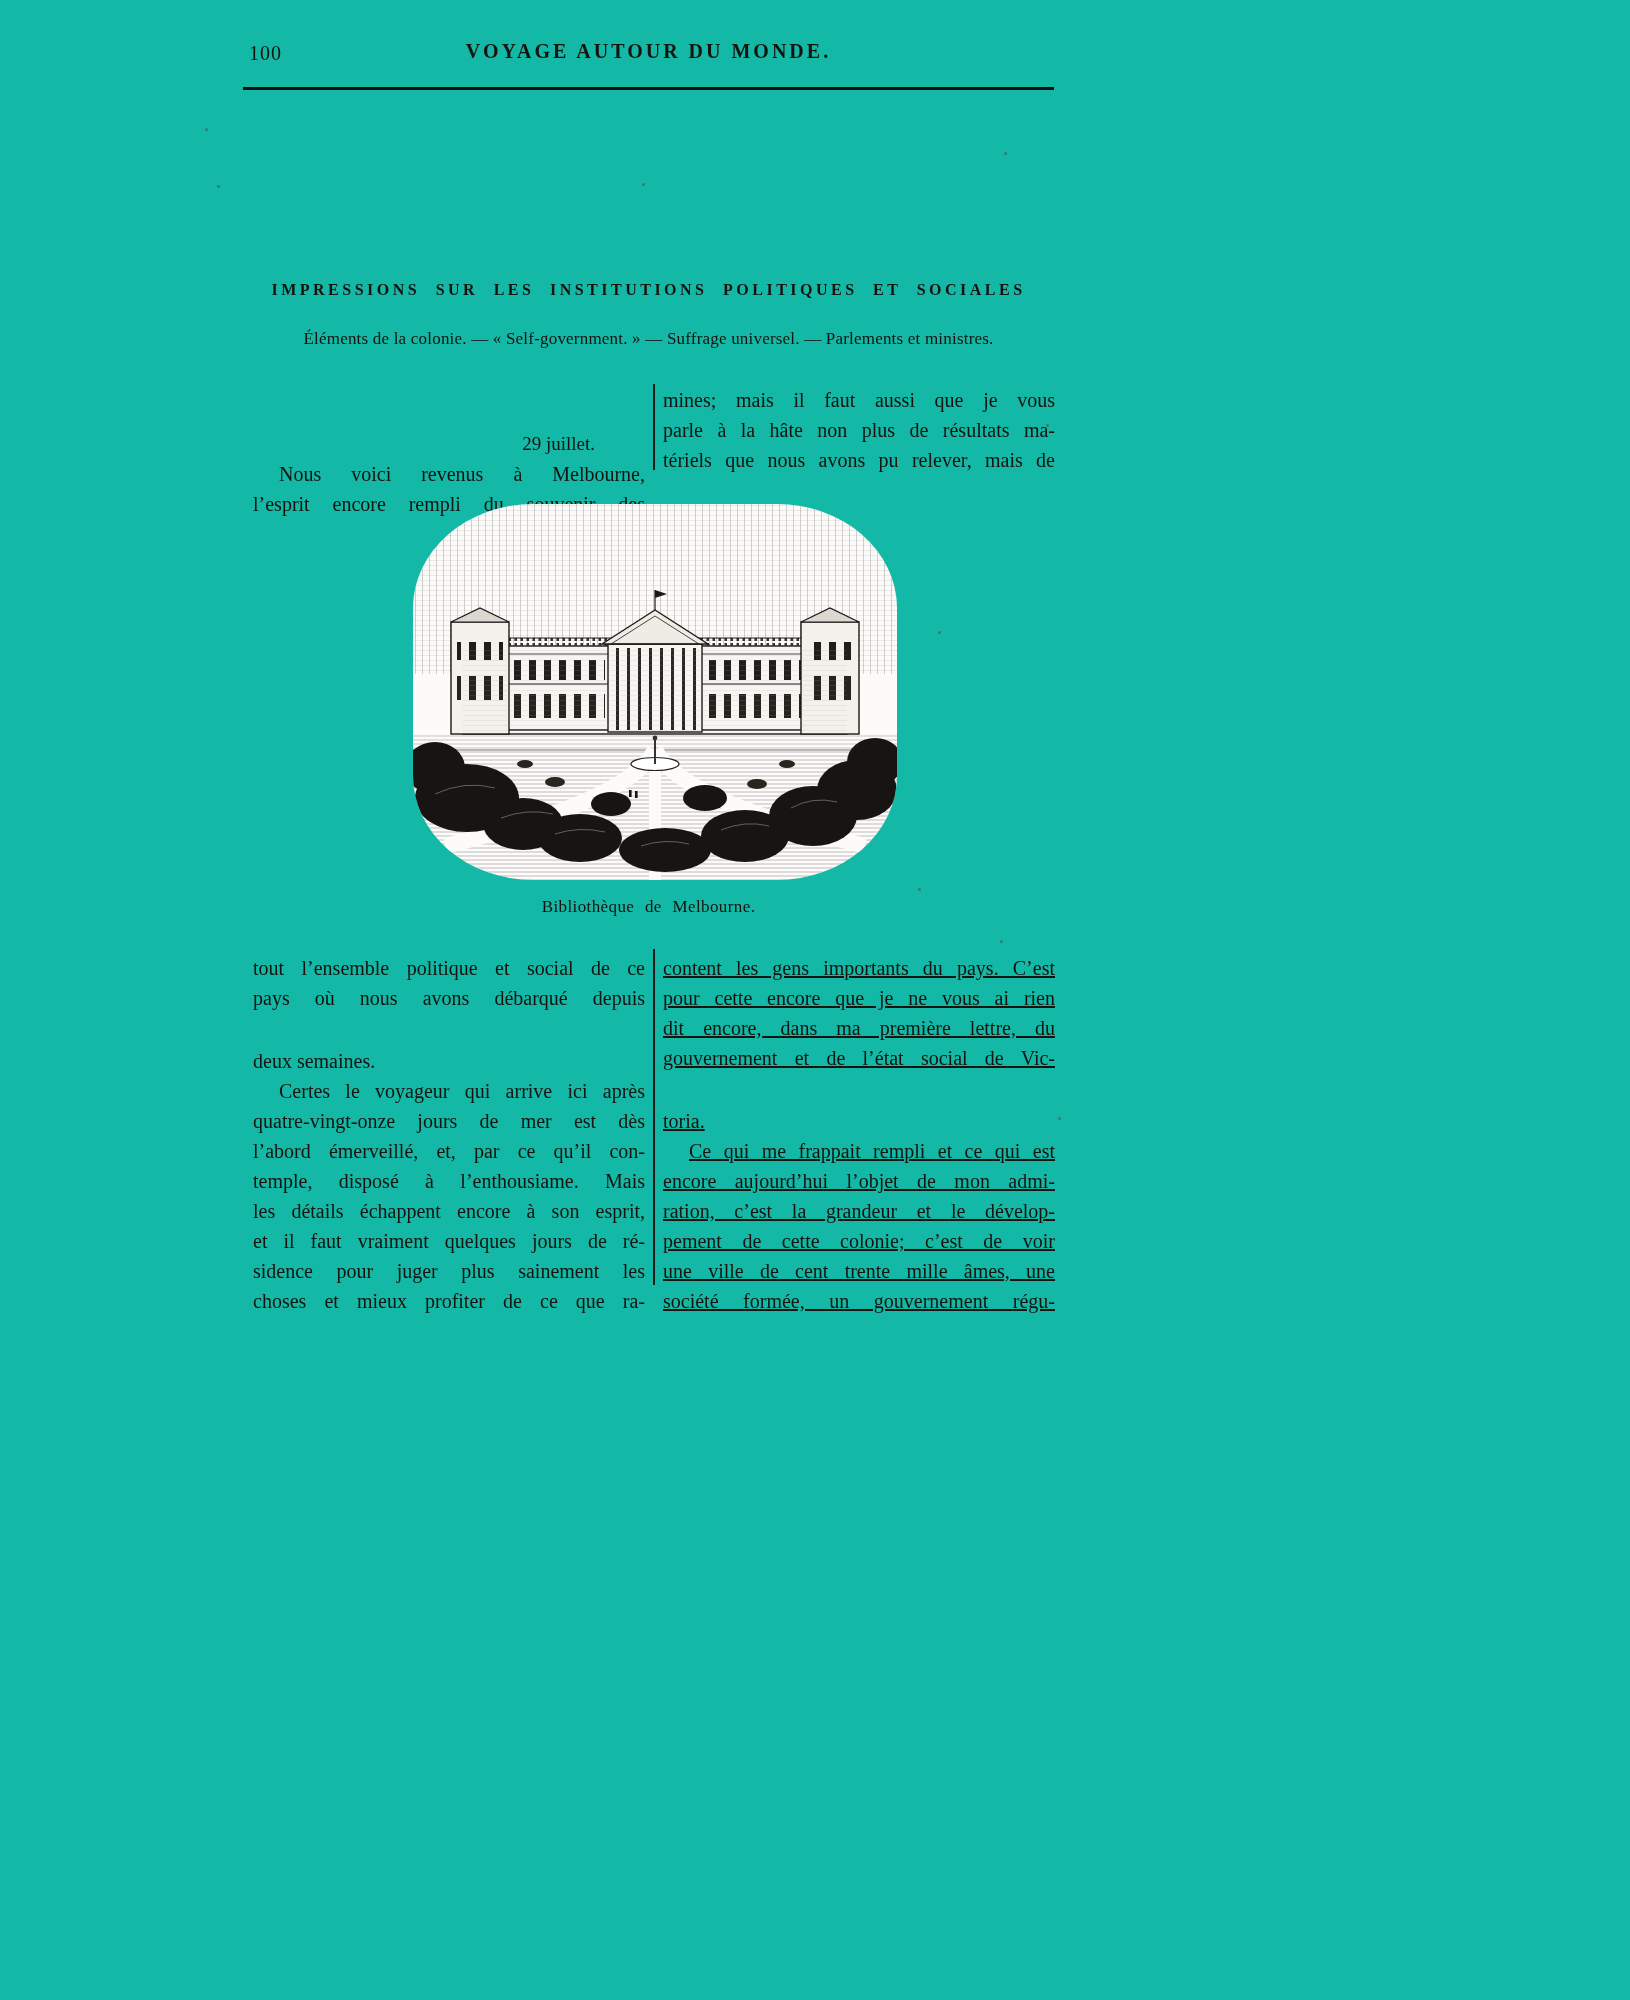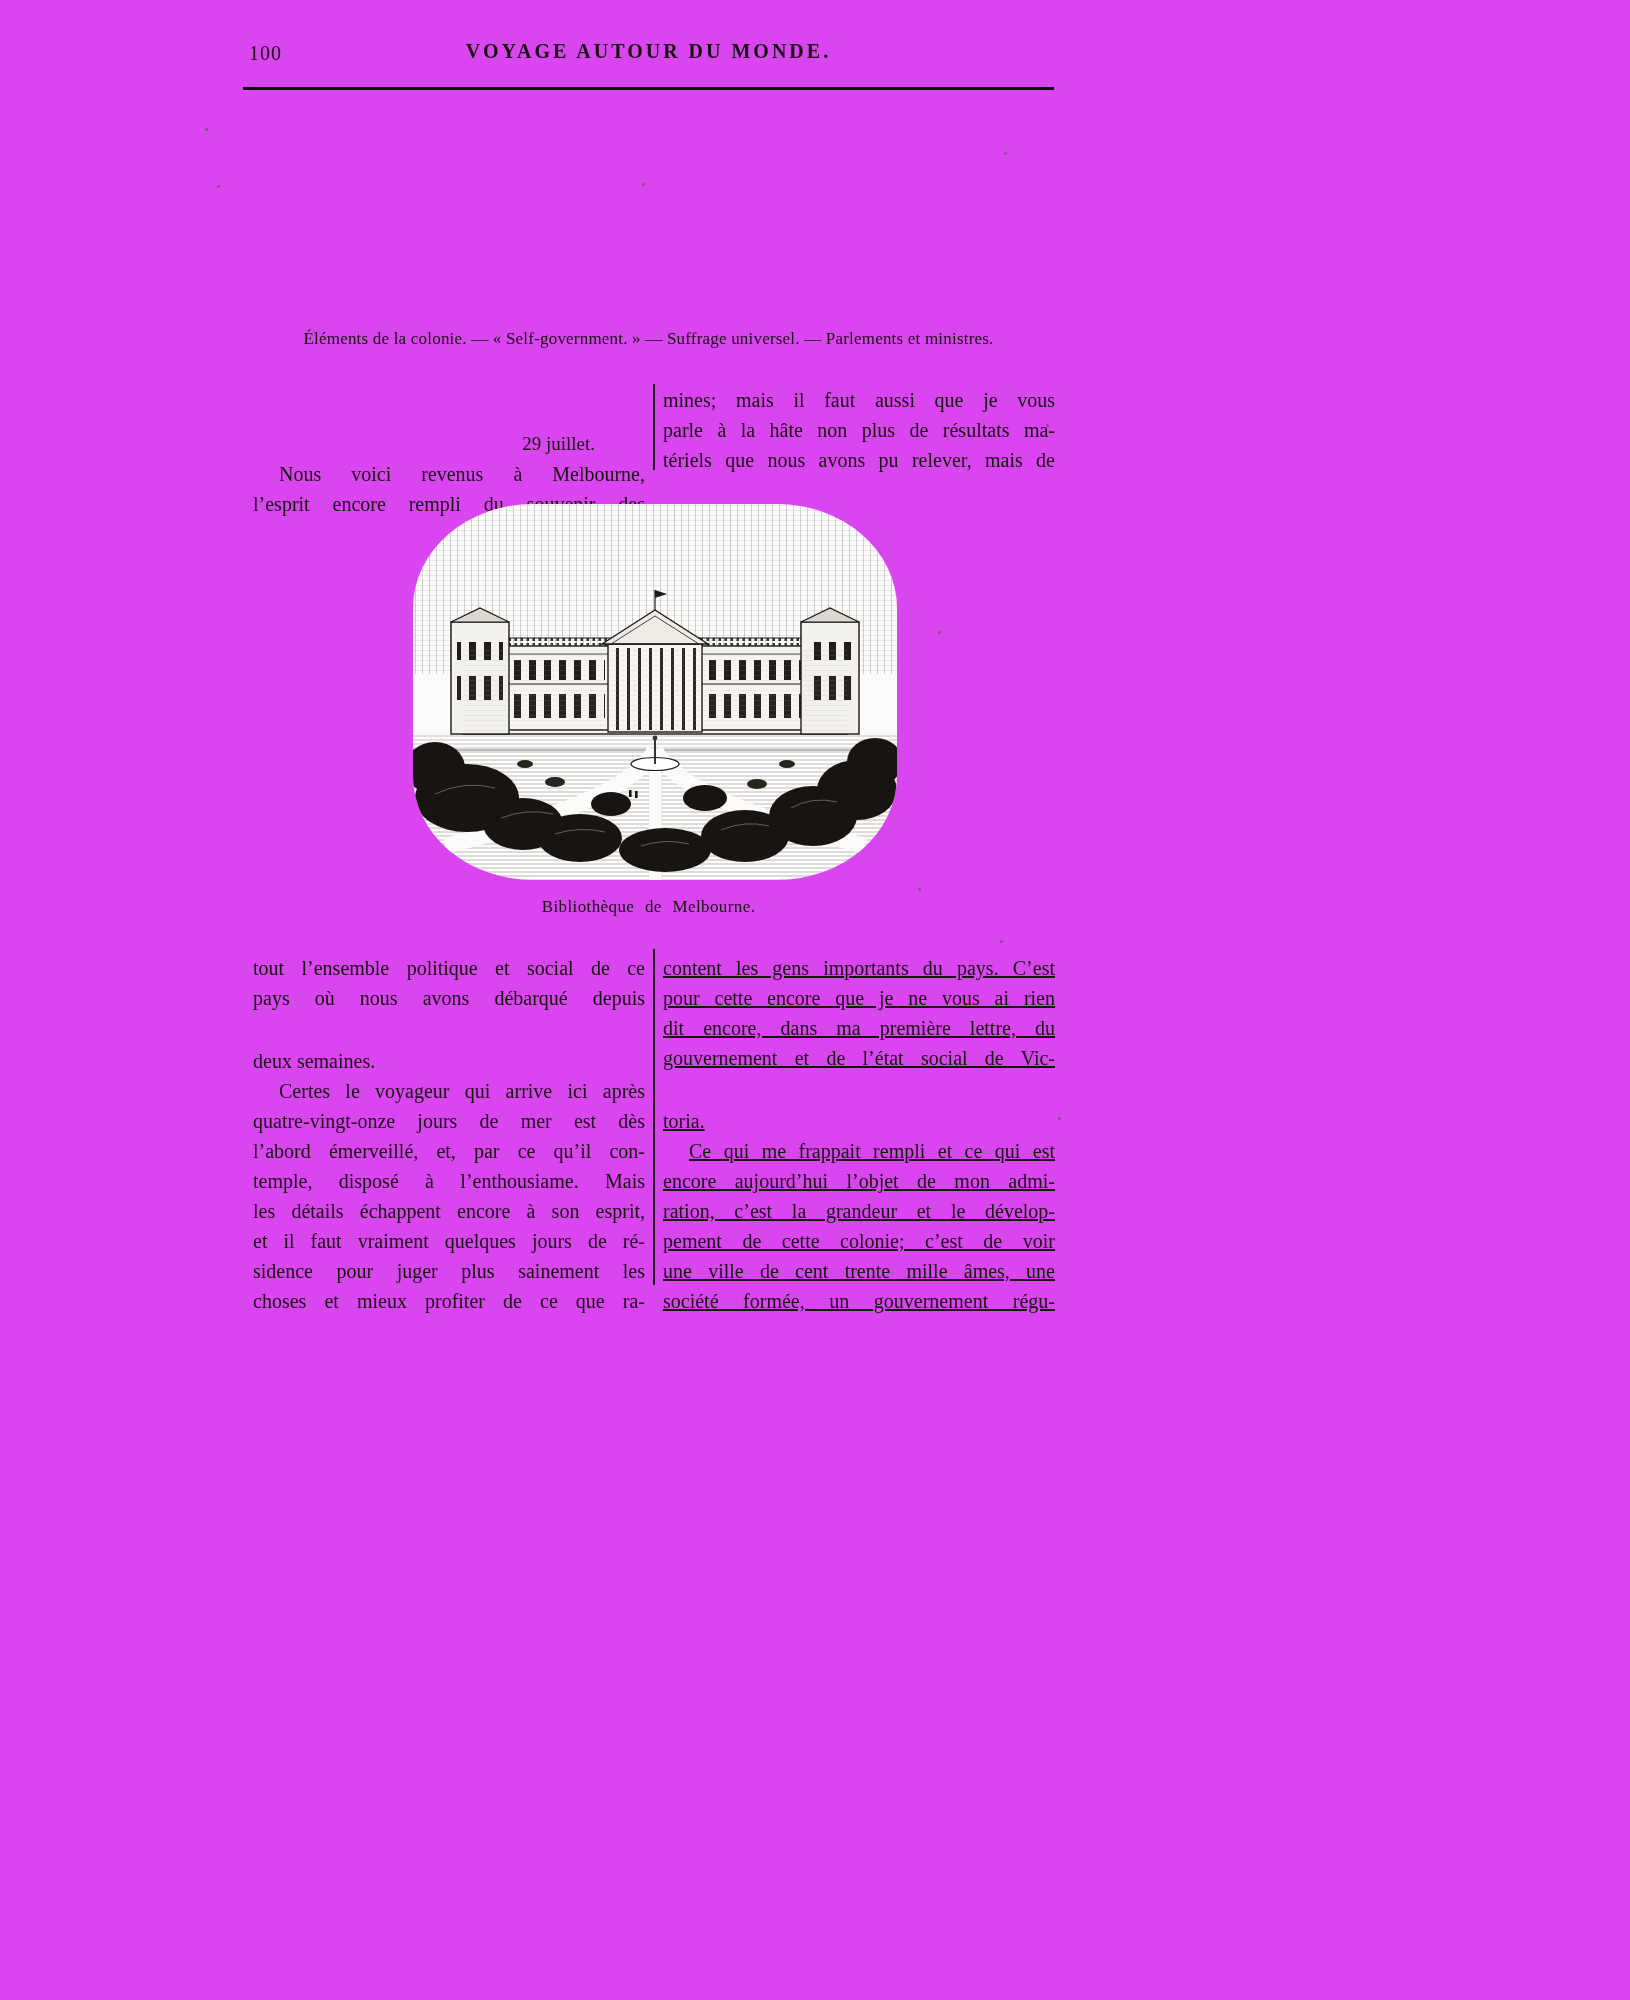--- a/index.html
+++ b/index.html
@@ -1,17 +1,17 @@
 <!DOCTYPE html>
 <html><head>
 <meta charset="utf-8">
 <style>
   html,body{margin:0;padding:0;background:#ffffff;}
   .page{
-    position:relative;width:1630px;height:2000px;background:#d946ef;
+    position:relative;width:1630px;height:2000px;background:#14b8a6;
     font-family:"Liberation Serif", serif;color:#17130f;overflow:hidden;
   }
   
   .header-row{position:absolute;top:40px;left:243px;width:811px;height:28px;}
   .page-number{position:absolute;left:6px;top:2px;font-size:20px;letter-spacing:1px;}
   .running-title{position:absolute;left:0;top:0;width:100%;text-align:center;
     font-size:20px;font-weight:700;letter-spacing:3px;}
   .header-rule{position:absolute;top:87px;left:243px;width:811px;height:3px;background:#0f0d0b;}
   
   .chapter-numeral{position:absolute;top:216px;left:243px;width:811px;text-align:center;
@@ -44,20 +44,21 @@
 <body>
 
 <div class="page">
 
   <div class="header-row">
     <span class="page-number">100</span>
     <span class="running-title">VOYAGE AUTOUR DU MONDE.</span>
   </div>
   <div class="header-rule"></div>
 
+  <div class="chapter-title">IMPRESSIONS SUR LES INSTITUTIONS POLITIQUES ET SOCIALES</div>
   <div class="chapter-summary">Éléments de la colonie. — « Self-government. » — Suffrage universel. — Parlements et ministres.</div>
 
   <div class="col col-left-1">
     <div class="dateline">29 juillet.</div>
     <div class="line indent">Nous voici revenus à Melbourne,</div>
     <div class="line">l’esprit encore rempli du souvenir des</div>
   </div>
   <div class="divider divider-1"></div>
   <div class="col col-right-1">
     <div class="line">mines; mais il faut aussi que je vous</div>

